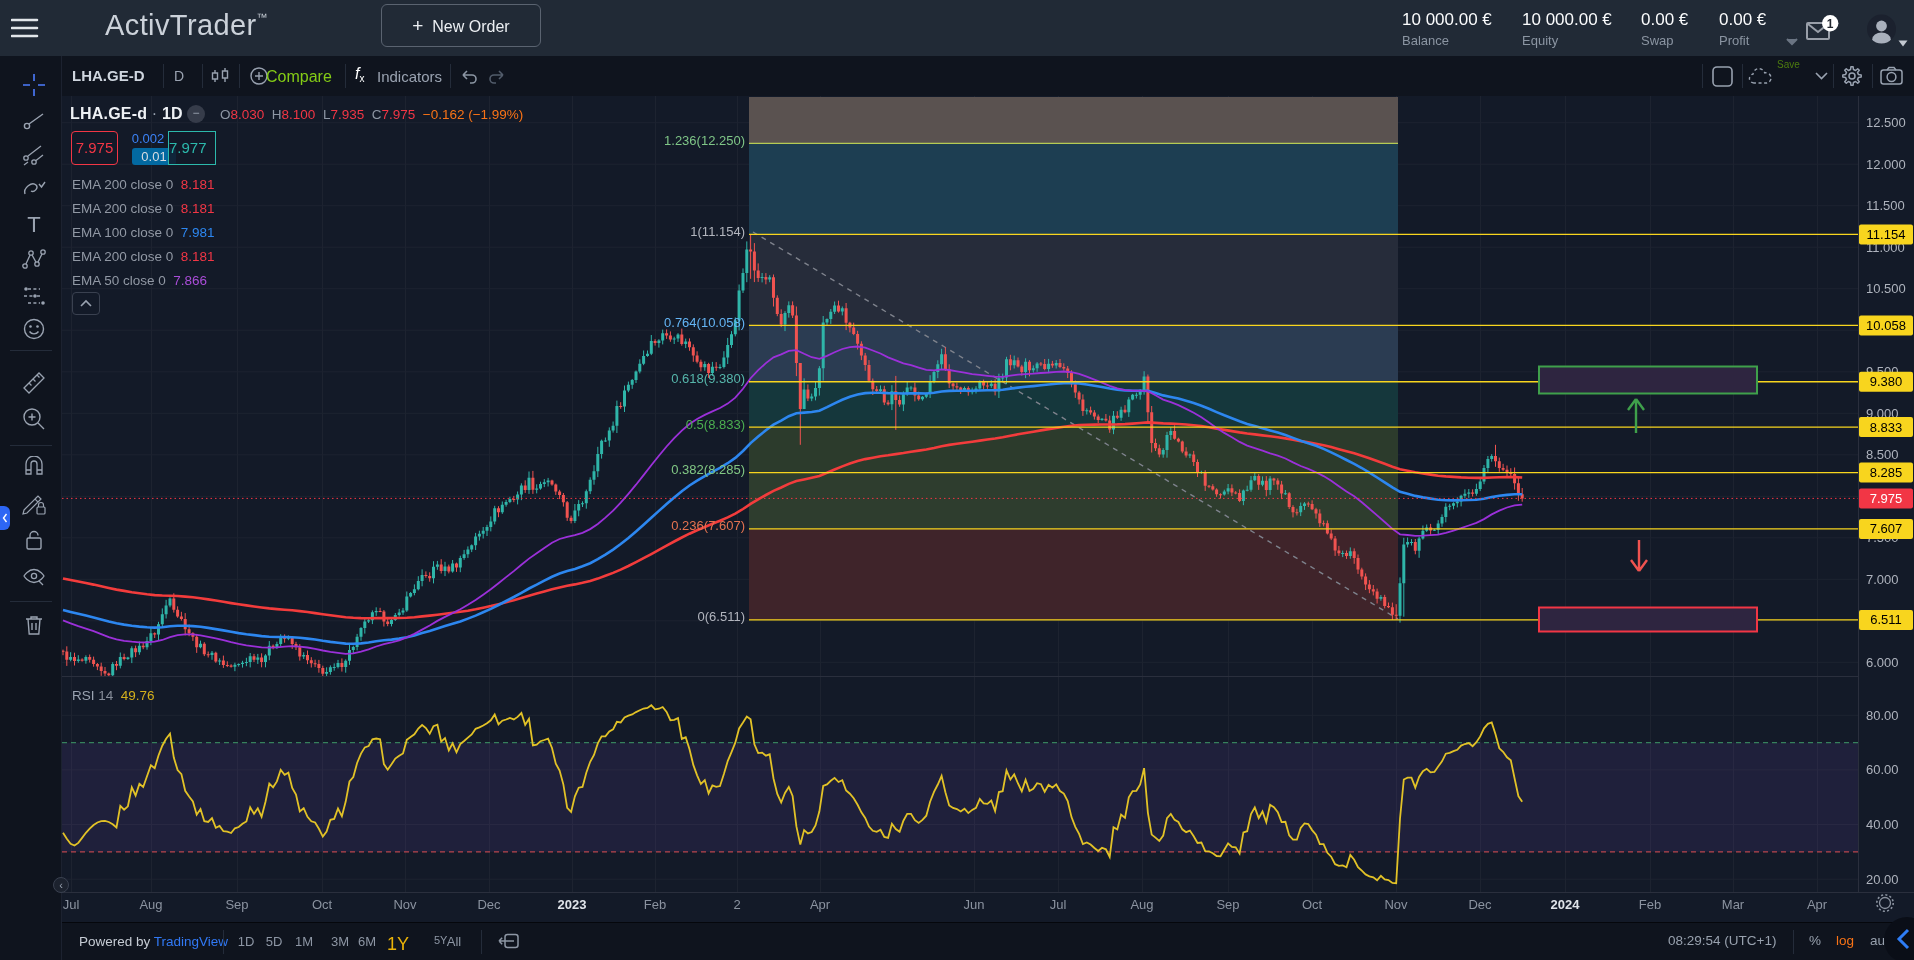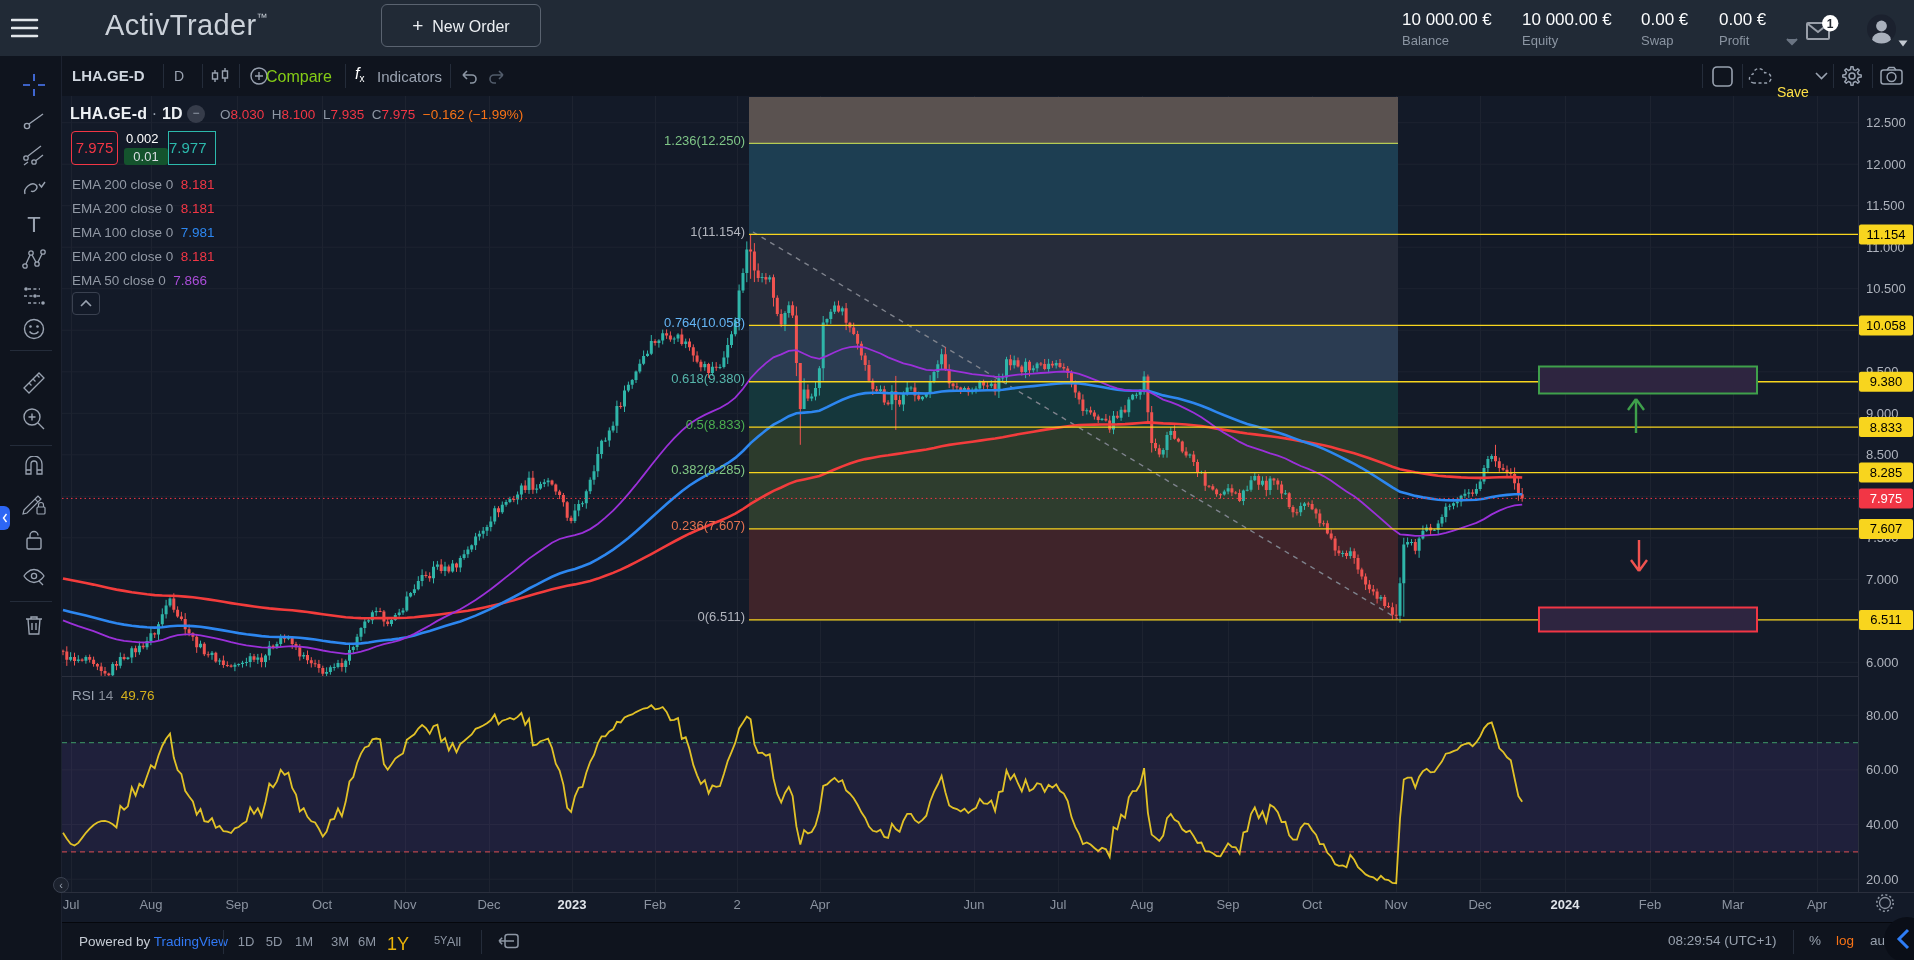--- a/index.html
+++ b/index.html
@@ -78,21 +78,21 @@
       <path d="M15 7H6a4 4 0 0 0 0 8h2M15 7l-4-4M15 7l-4 4" stroke="#525c6b" stroke-width="1.6" fill="none"></path>
     </svg>
 <div class="sep" style="left:1702px"></div>
 <svg class="a" style="left:1712px;top:10px" width="21" height="21">
       <rect x="1" y="1" width="19" height="19" rx="4" stroke="#98a1af" stroke-width="1.6" fill="none"></rect>
     </svg>
 <div class="sep" style="left:1742px"></div>
 <svg class="a" style="left:1748px;top:12px" width="25" height="17">
       <path d="M6 15a4.5 4.5 0 0 1-1-8.9a6 6 0 0 1 11.7-1.2A4.2 4.2 0 0 1 19 15z" stroke="#98a1af" stroke-width="1.4" fill="none" stroke-dasharray="3 2.6"></path>
     </svg>
-<div class="a" style="left:1777px;top:28px;font-size:14px;color:#fde047">Save</div>
+<div class="a" style="left:1777px;top:3px;font-size:10px;color:#4d7c0f">Save</div>
 <svg class="a" style="left:1815px;top:16px" width="13" height="9">
       <path d="M1 1l5.5 5.5L12 1" stroke="#9aa3b1" stroke-width="1.6" fill="none"></path>
     </svg>
 <div class="sep" style="left:1833px"></div>
 <svg class="a" style="left:1842px;top:10px" width="20" height="20">
       <path d="M16.5 8.6L19.2 8.9L19.2 11.1L16.5 11.4L15.5 13.6L17.3 15.7L15.7 17.3L13.6 15.5L11.4 16.5L11.1 19.2L8.9 19.2L8.6 16.5L6.4 15.5L4.3 17.3L2.7 15.7L4.5 13.6L3.5 11.4L0.8 11.1L0.8 8.9L3.5 8.6L4.5 6.4L2.7 4.3L4.3 2.7L6.4 4.5L8.6 3.5L8.9 0.8L11.1 0.8L11.4 3.5L13.6 4.5L15.7 2.7L17.3 4.3L15.5 6.4Z" stroke="#98a1af" stroke-width="1.5" fill="none" stroke-linejoin="round"></path>
       <circle cx="10" cy="10" r="3" stroke="#98a1af" stroke-width="1.5" fill="none"></circle>
     </svg>
 <div class="sep" style="left:1872px"></div>
 <svg class="a" style="left:1880px;top:10px" width="23" height="19">
@@ -352,22 +352,22 @@
 <svg class="a" style="left:0;top:506px" width="10" height="24">
     <path d="M0 0h4a6 6 0 0 1 6 6v12a6 6 0 0 1-6 6H0z" fill="#2d66f4"></path>
     <path d="M6.5 8l-3 4 3 4" stroke="#fff" stroke-width="1.4" fill="none"></path>
   </svg>
 <div class="a" style="left:53px;top:877px;width:16px;height:16px;border-radius:50%;background:#1c222e;border:1px solid #3a4150;color:#9aa3b1;font-size:11px;text-align:center;line-height:14px">‹</div>
 
 <div class="a" style="left:70px;top:105px;font-size:16px;font-weight:600;color:#eef1f5;letter-spacing:.2px">LHA.GE-d <span style="color:#9aa3b1;font-weight:400">·</span> 1D</div>
 <div class="a" style="left:187px;top:105px;width:18px;height:18px;border-radius:50%;background:#363c4a;color:#9aa3b1;font-size:12px;text-align:center;line-height:17px">−</div>
 <div class="a" style="left:220px;top:107px;font-size:13.5px;color:#8d96a4">O<span style="color:#f23645">8.030</span>&nbsp; H<span style="color:#f23645">8.100</span>&nbsp; L<span style="color:#f23645">7.935</span>&nbsp; C<span style="color:#f23645">7.975</span>&nbsp; <span style="color:#f97316">−0.162 (−1.99%)</span></div>
 <div class="a" style="left:71px;top:131px;width:47px;height:34px;border:1px solid #f23645;border-radius:4px;color:#f23645;font-size:15px;text-align:center;line-height:32px;background:rgba(19,26,40,.85)">7.975</div>
-<div class="a" style="left:126px;top:131px;font-size:13px;color:#ffffff;text-align:left;width:44px">0.002</div>
-<div class="a" style="left:124px;top:148px;width:44px;height:17px;background:#14532d;border-radius:3px;color:#d8dce2;font-size:13px;text-align:center;line-height:17px">0.01</div>
+<div class="a" style="left:126px;top:131px;font-size:13px;color:#3b82f6;text-align:center;width:44px">0.002</div>
+<div class="a" style="left:132px;top:148px;width:44px;height:17px;background:#0369a1;border-radius:3px;color:#d8dce2;font-size:13px;text-align:center;line-height:17px">0.01</div>
 <div class="a" style="left:168px;top:131px;width:48px;height:34px;border:1px solid #2cb9ac;border-radius:0;color:#2cb9ac;font-size:15px;line-height:32px;background:rgba(19,26,40,.85)">7.977</div>
 <div class="a" style="left:72px;top:177px;font-size:13.5px;color:#9198a4">EMA 200 close 0&nbsp; <span style="color:#f23645">8.181</span></div>
 <div class="a" style="left:72px;top:201px;font-size:13.5px;color:#9198a4">EMA 200 close 0&nbsp; <span style="color:#f23645">8.181</span></div>
 <div class="a" style="left:72px;top:225px;font-size:13.5px;color:#9198a4">EMA 100 close 0&nbsp; <span style="color:#2d87f0">7.981</span></div>
 <div class="a" style="left:72px;top:249px;font-size:13.5px;color:#9198a4">EMA 200 close 0&nbsp; <span style="color:#f23645">8.181</span></div>
 <div class="a" style="left:72px;top:273px;font-size:13.5px;color:#9198a4">EMA 50 close 0&nbsp; <span style="color:#aa4dd8">7.866</span></div>
 <div class="a" style="left:72px;top:292px;width:28px;height:23px;border:1px solid #3a4150;border-radius:4px"><svg width="26" height="21">
       <path d="M8 13l5-5 5 5" stroke="#9aa3b1" stroke-width="1.6" fill="none"></path>
     </svg></div>
 <div class="a" style="left:72px;top:688px;font-size:13.5px;color:#9aa3b1">RSI <span style="color:#878e9a">14</span> &nbsp;<span style="color:#d3b01c">49.76</span></div>

